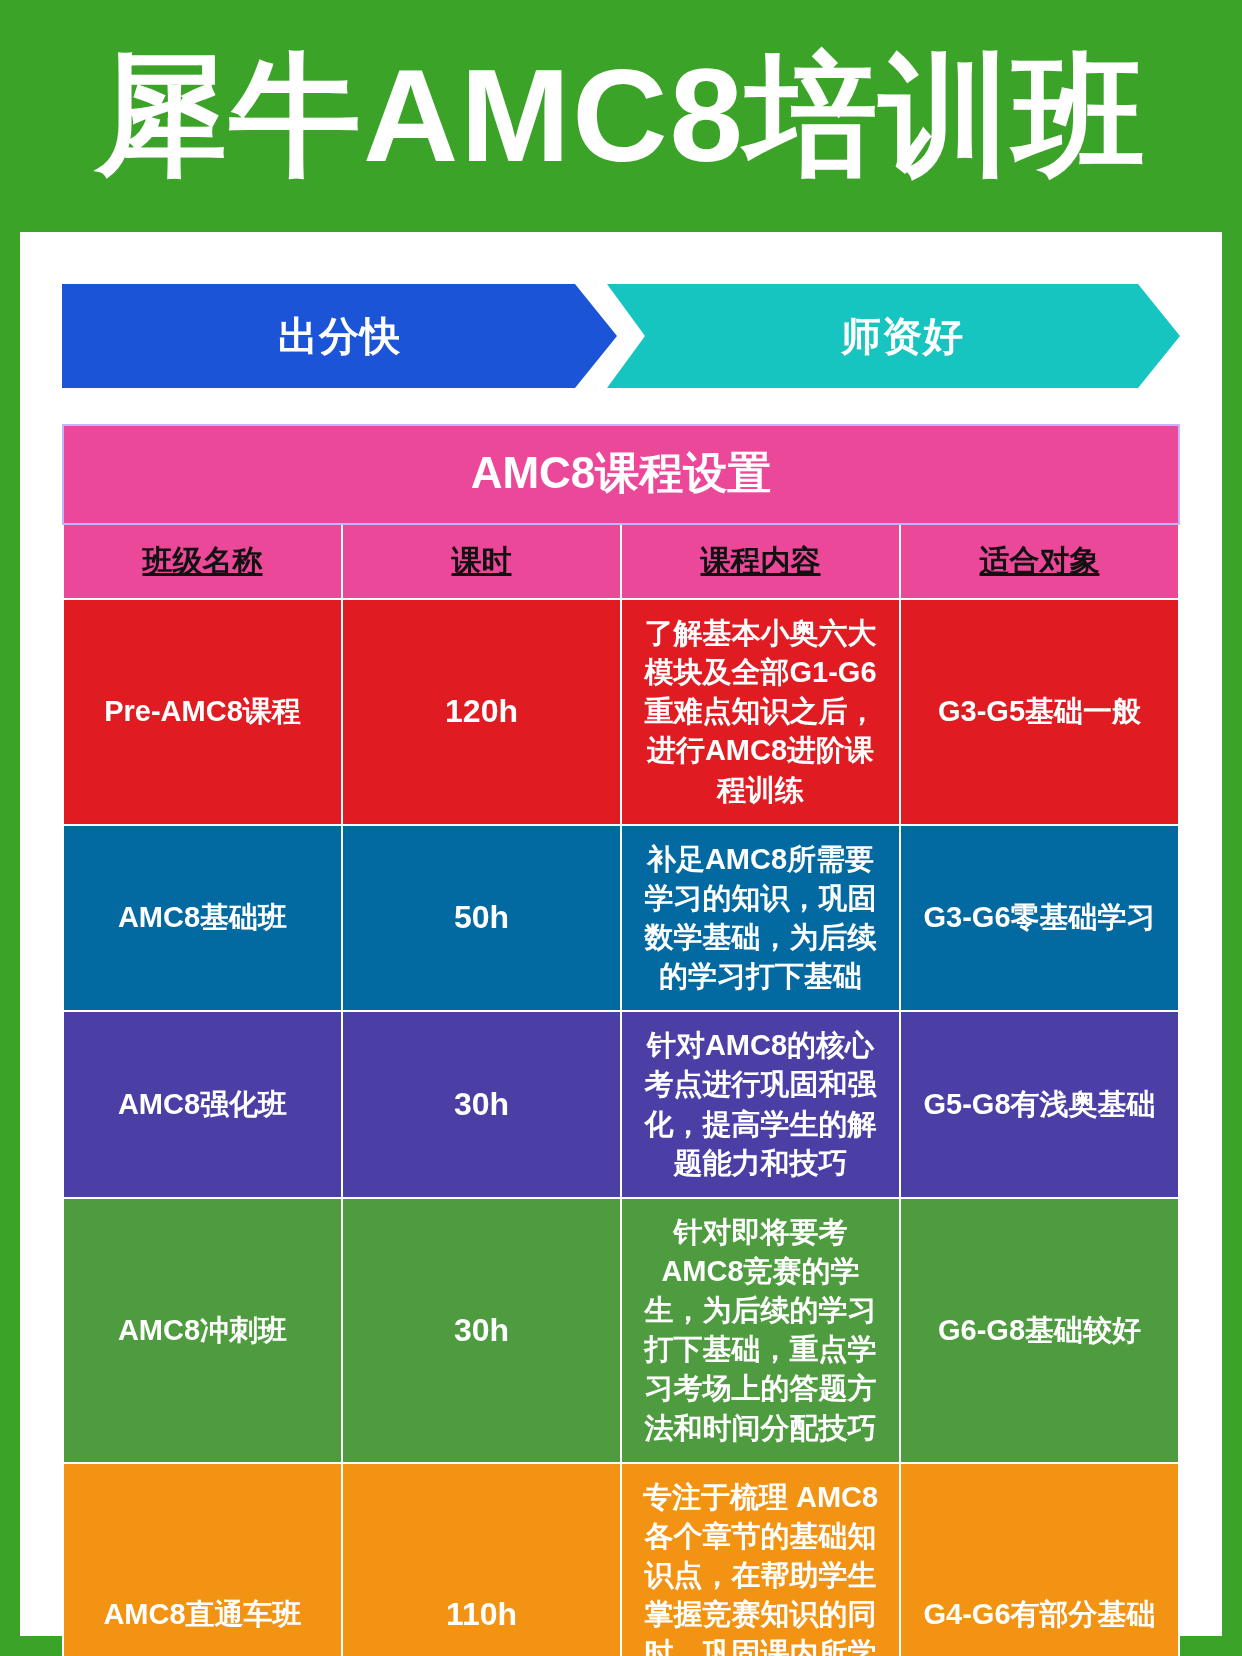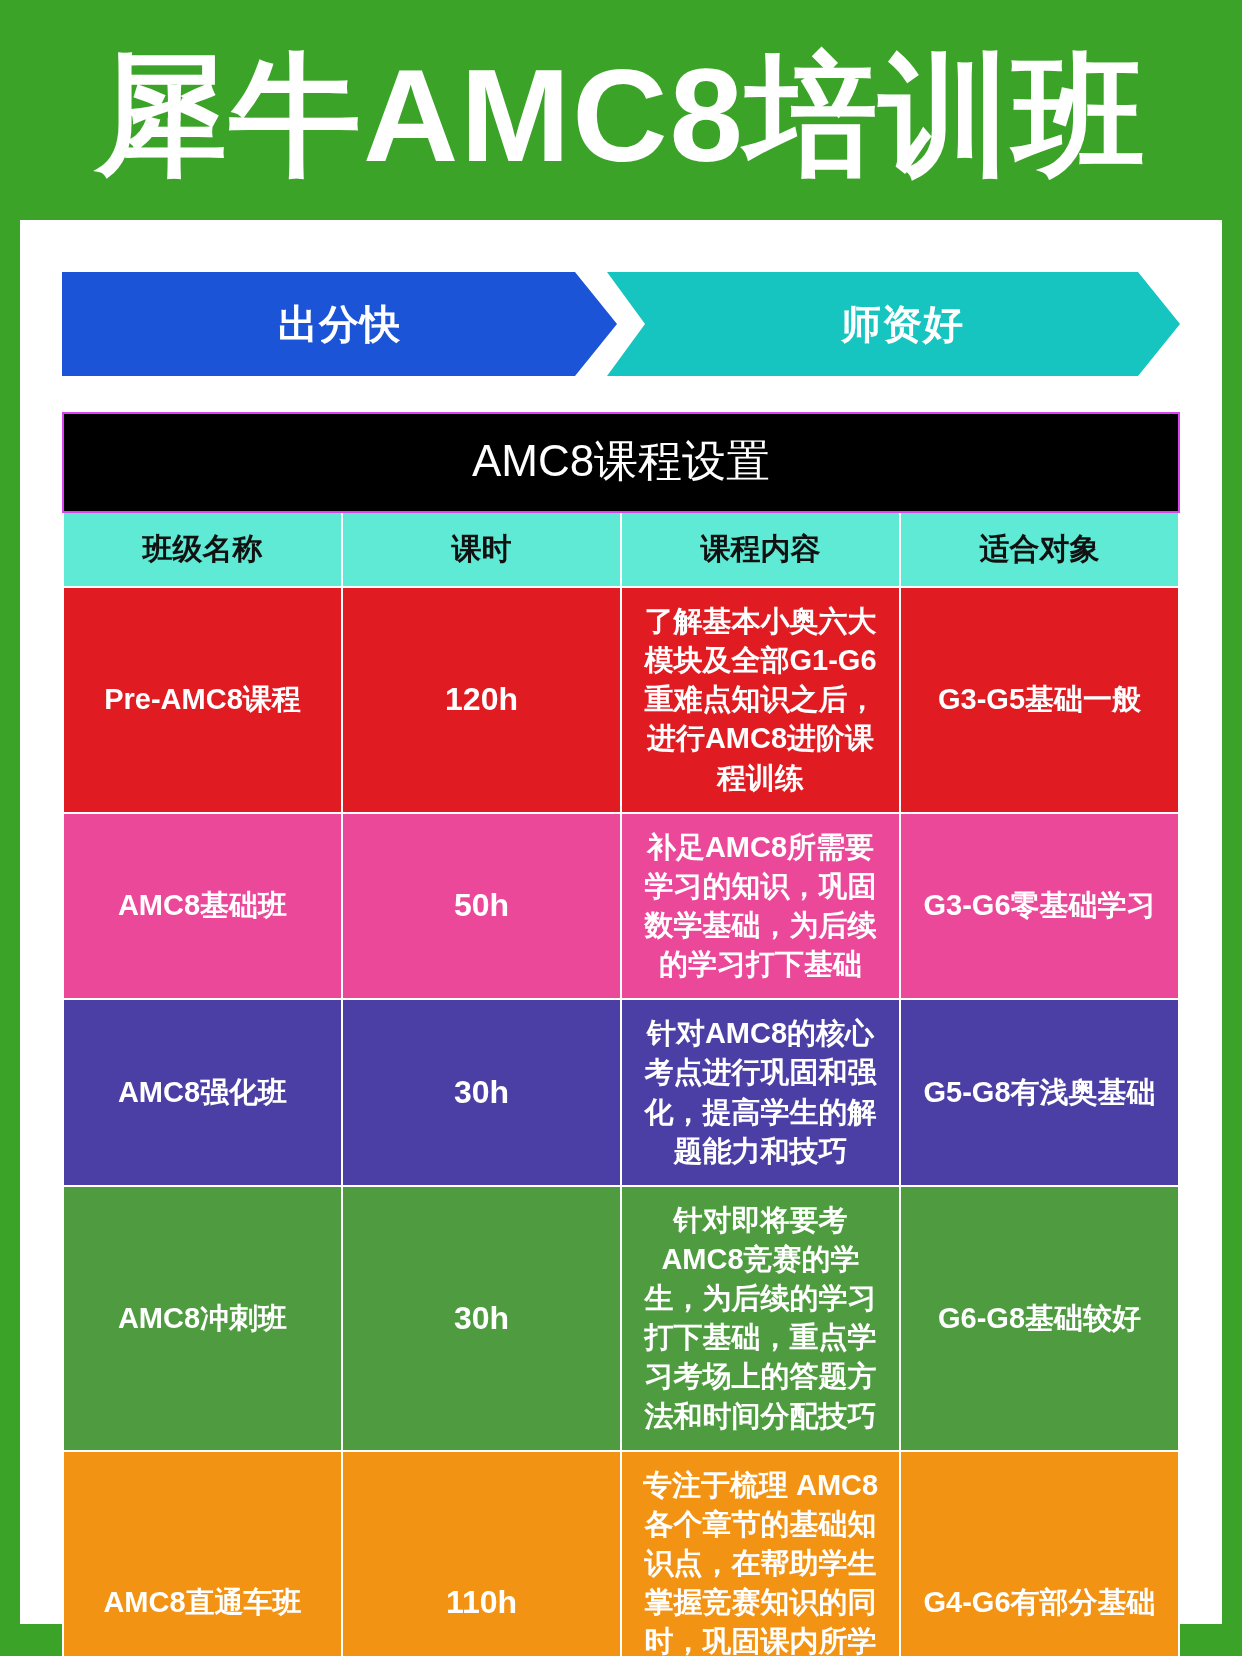--- a/index.html
+++ b/index.html
@@ -33,21 +33,21 @@
     font-size: 132px;
     font-weight: bold;
     letter-spacing: 2px;
     line-height: 1.05;
     white-space: nowrap;
     text-align: center;
   }
   .card {
     position: absolute;
     left: 20px;
-    top: 220px;
+    top: 232px;
     width: 1202px;
     height: 1404px;
     background: #ffffff;
     box-sizing: border-box;
     padding: 52px 42px 40px 42px;
   }
   
   .ribbons {
     display: flex;
     height: 104px;
@@ -79,52 +79,53 @@
   .r4 { background: #f58410; margin-left: -10px; }
   .r3 .label, .r4 .label { color: #ffffff; }
 
   
   .table {
     width: 100%;
     border-collapse: collapse;
     table-layout: fixed;
   }
   .table-header-row th {
-    background: #000000;
+    background: #ec4899;
     color: #ffffff;
     font-size: 44px;
-    font-weight: normal;
+    font-weight: bold;
     padding: 18px 0 20px 0;
     text-align: center;
-    border: 2px solid #d946ef;
+    border: 2px solid #c4b5fd;
   }
   .col-head th {
-    background: #5eead4;
+    background: #ec4899;
     color: #111111;
     font-size: 30px;
     font-weight: bold;
     padding: 16px 4px;
     border: 2px solid #ffffff;
+    text-decoration: underline;
   }
   .table td {
     border: 2px solid #ffffff;
     color: #ffffff;
     font-size: 29px;
     font-weight: bold;
     vertical-align: middle;
     padding: 14px 12px;
     line-height: 1.35;
   }
   td.c-name { text-align: center; }
   td.c-hours { text-align: center; font-size: 32px; }
   td.c-content { text-align: center; }
   td.c-target { text-align: center; }
 
   .row-red td { background: #e01b22; }
-  .row-blue td { background: #ec4899; }
+  .row-blue td { background: #0369a1; }
   .row-purple td { background: #4b3fa6; }
   .row-green td { background: #4e9c3f; }
   .row-orange td { background: #f39314; }
 
   .w-name { width: 200px; }
   .w-hours { width: 100px; }
   .w-target { width: 300px; }
 </style>
 </head>
 <body>

